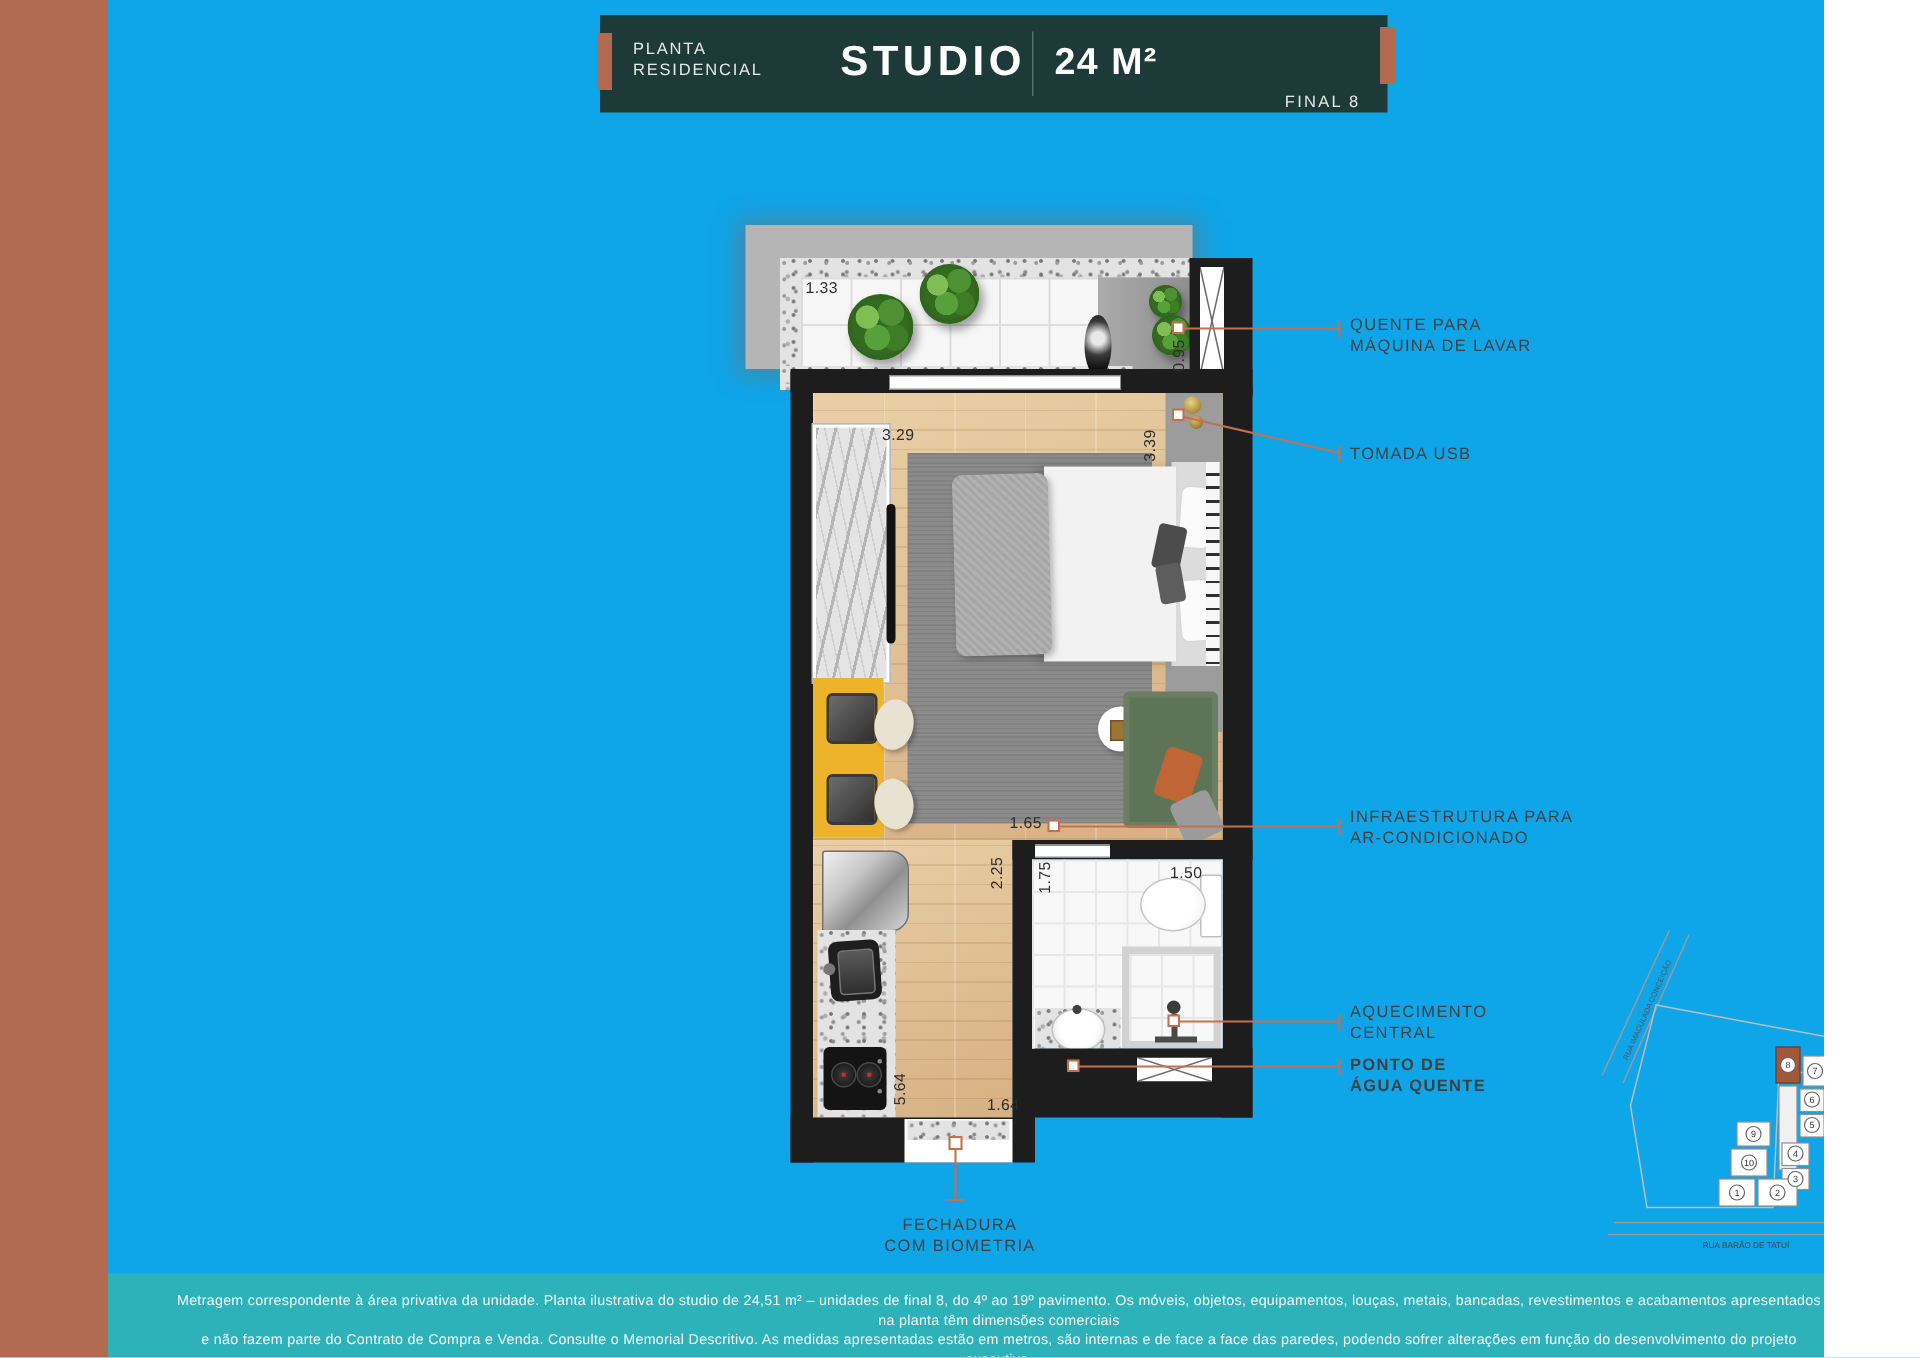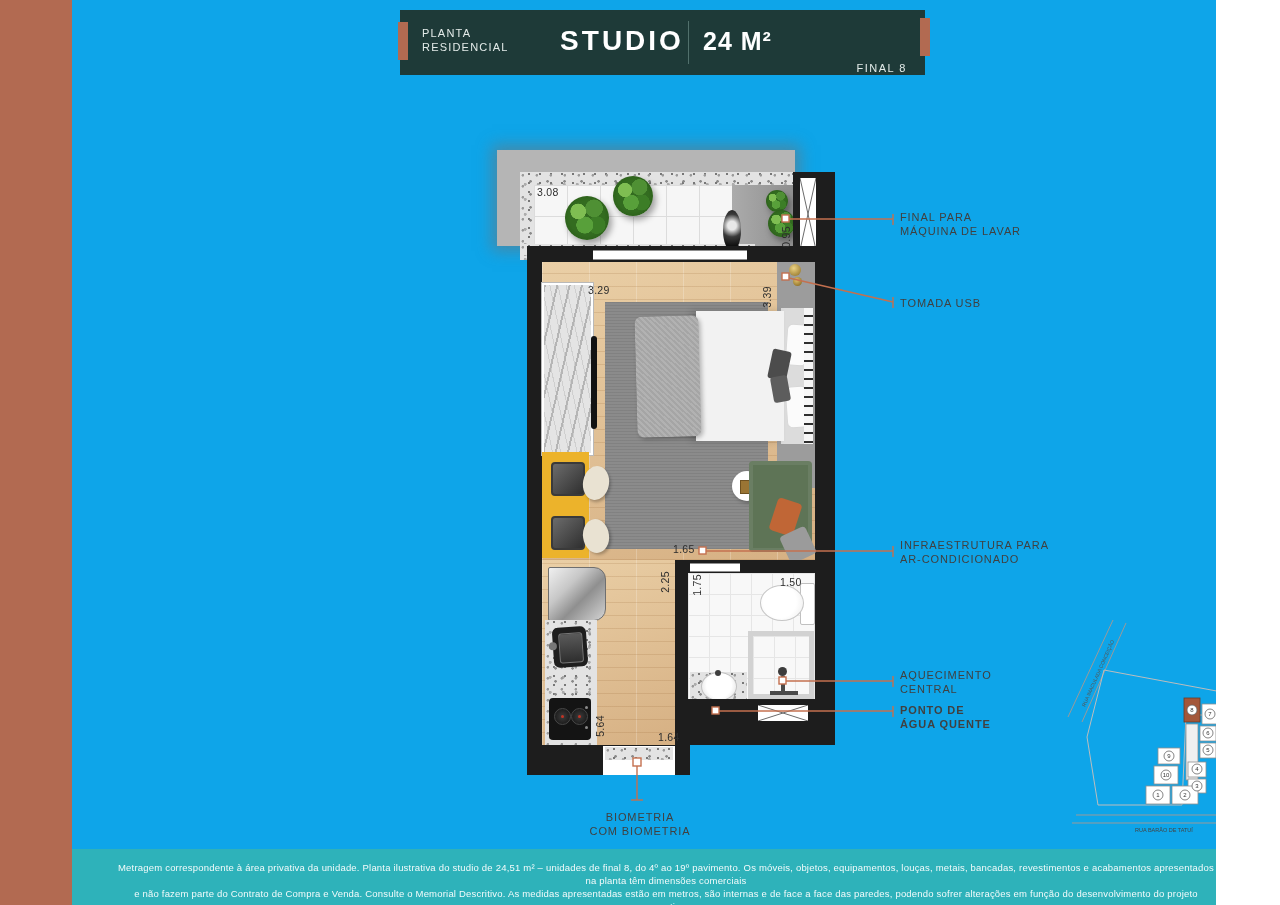--- a/index.html
+++ b/index.html
@@ -179,21 +179,21 @@
     <div class="wall" style="left:200px;top:559px;width:145px;height:46px;"></div>
     <svg class="abs" style="left:268px;top:565px;" width="50" height="16">
       <rect x="0" y="0" width="50" height="16" fill="#ffffff"></rect>
       <line x1="0" y1="0" x2="50" y2="16" stroke="#6a6a6a" stroke-width="1"></line>
       <line x1="50" y1="0" x2="0" y2="16" stroke="#6a6a6a" stroke-width="1"></line>
     </svg>
     <div class="wall" style="left:37px;top:605px;width:163px;height:30px;"></div>
     <div class="abs" style="left:113px;top:606px;width:72px;height:29px;background:#ffffff;"></div>
     <div class="abs granite" style="left:115px;top:607px;width:68px;height:13px;"></div>
 
-    <span class="dim" style="left:47px;top:46px;">3.08</span>
+    <span class="dim" style="left:47px;top:46px;">1.33</span>
     <span class="dim vert" style="left:279px;top:91px;">0.95</span>
     <span class="dim" style="left:98px;top:144px;">3.29</span>
     <span class="dim vert" style="left:260px;top:151px;">3.39</span>
     <span class="dim" style="left:183px;top:403px;">1.65</span>
     <span class="dim vert" style="left:158px;top:436px;">2.25</span>
     <span class="dim vert" style="left:190px;top:439px;">1.75</span>
     <span class="dim" style="left:290px;top:436px;">1.50</span>
     <span class="dim vert" style="left:93px;top:580px;">5.64</span>
     <span class="dim" style="left:168px;top:591px;">1.64</span>
   </div>
@@ -215,40 +215,40 @@
       <rect x="712" y="707" width="7" height="7" fill="#ffffff"></rect>
       <line x1="719" y1="711" x2="893" y2="711"></line>
         <line x1="893" y1="706" x2="893" y2="717"></line>
       <rect x="633" y="758" width="8" height="8" fill="#ffffff"></rect>
       <line x1="637" y1="766" x2="637" y2="800"></line>
         <line x1="631" y1="800" x2="643" y2="800"></line>
     </g>
   </svg>
 
   <div class="callout" style="left:900px;top:210px;">
-    <div>FINAL PARA</div>
+    <div>QUENTE PARA</div>
       <div>MÁQUINA DE LAVAR</div>
   </div>
   <div class="callout" style="left:900px;top:296px;">
     <div>TOMADA USB</div>
   </div>
   <div class="callout" style="left:900px;top:538px;">
     <div>INFRAESTRUTURA PARA</div>
       <div>AR-CONDICIONADO</div>
   </div>
   <div class="callout" style="left:900px;top:668px;">
     <div>AQUECIMENTO</div>
       <div>CENTRAL</div>
   </div>
   <div class="callout" style="left:900px;top:703px;font-weight:bold;">
     <div>PONTO DE</div>
       <div>ÁGUA QUENTE</div>
   </div>
   <div class="callout" style="left:565px;top:810px;width:150px;text-align:center;">
-    <div>BIOMETRIA</div>
+    <div>FECHADURA</div>
       <div>COM BIOMETRIA</div>
   </div>
 
   <svg class="abs" style="left:1058px;top:612px;" width="205" height="225" viewBox="0 0 205 225">
     <g stroke="#9a9a9a" stroke-width="1" fill="none">
       <line x1="55" y1="8" x2="10" y2="105"></line>
       <line x1="68" y1="11" x2="24" y2="110"></line>
       <line x1="18" y1="203" x2="198" y2="203"></line>
       <line x1="14" y1="211" x2="200" y2="211"></line>
     </g>

